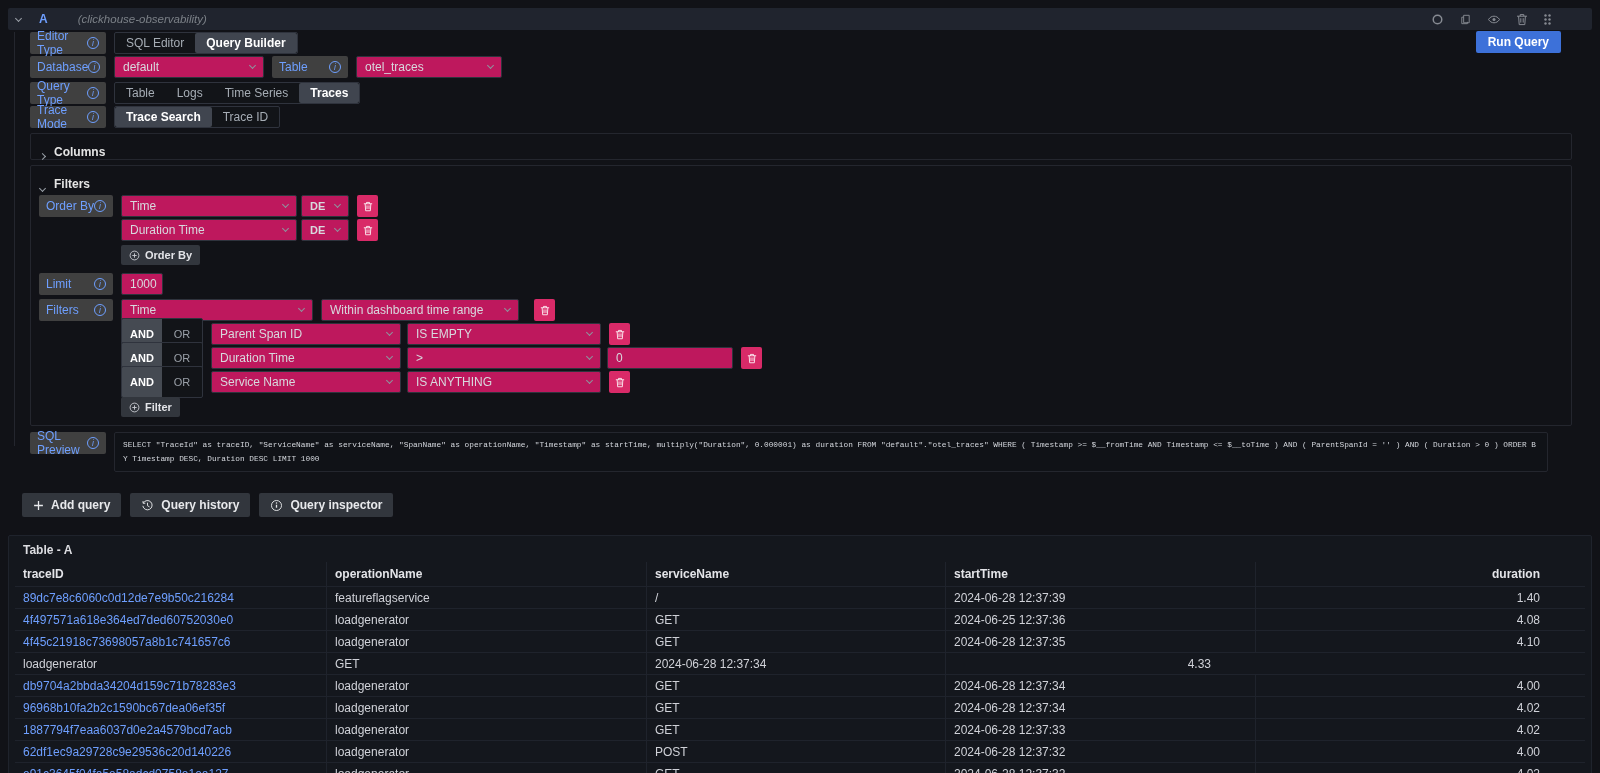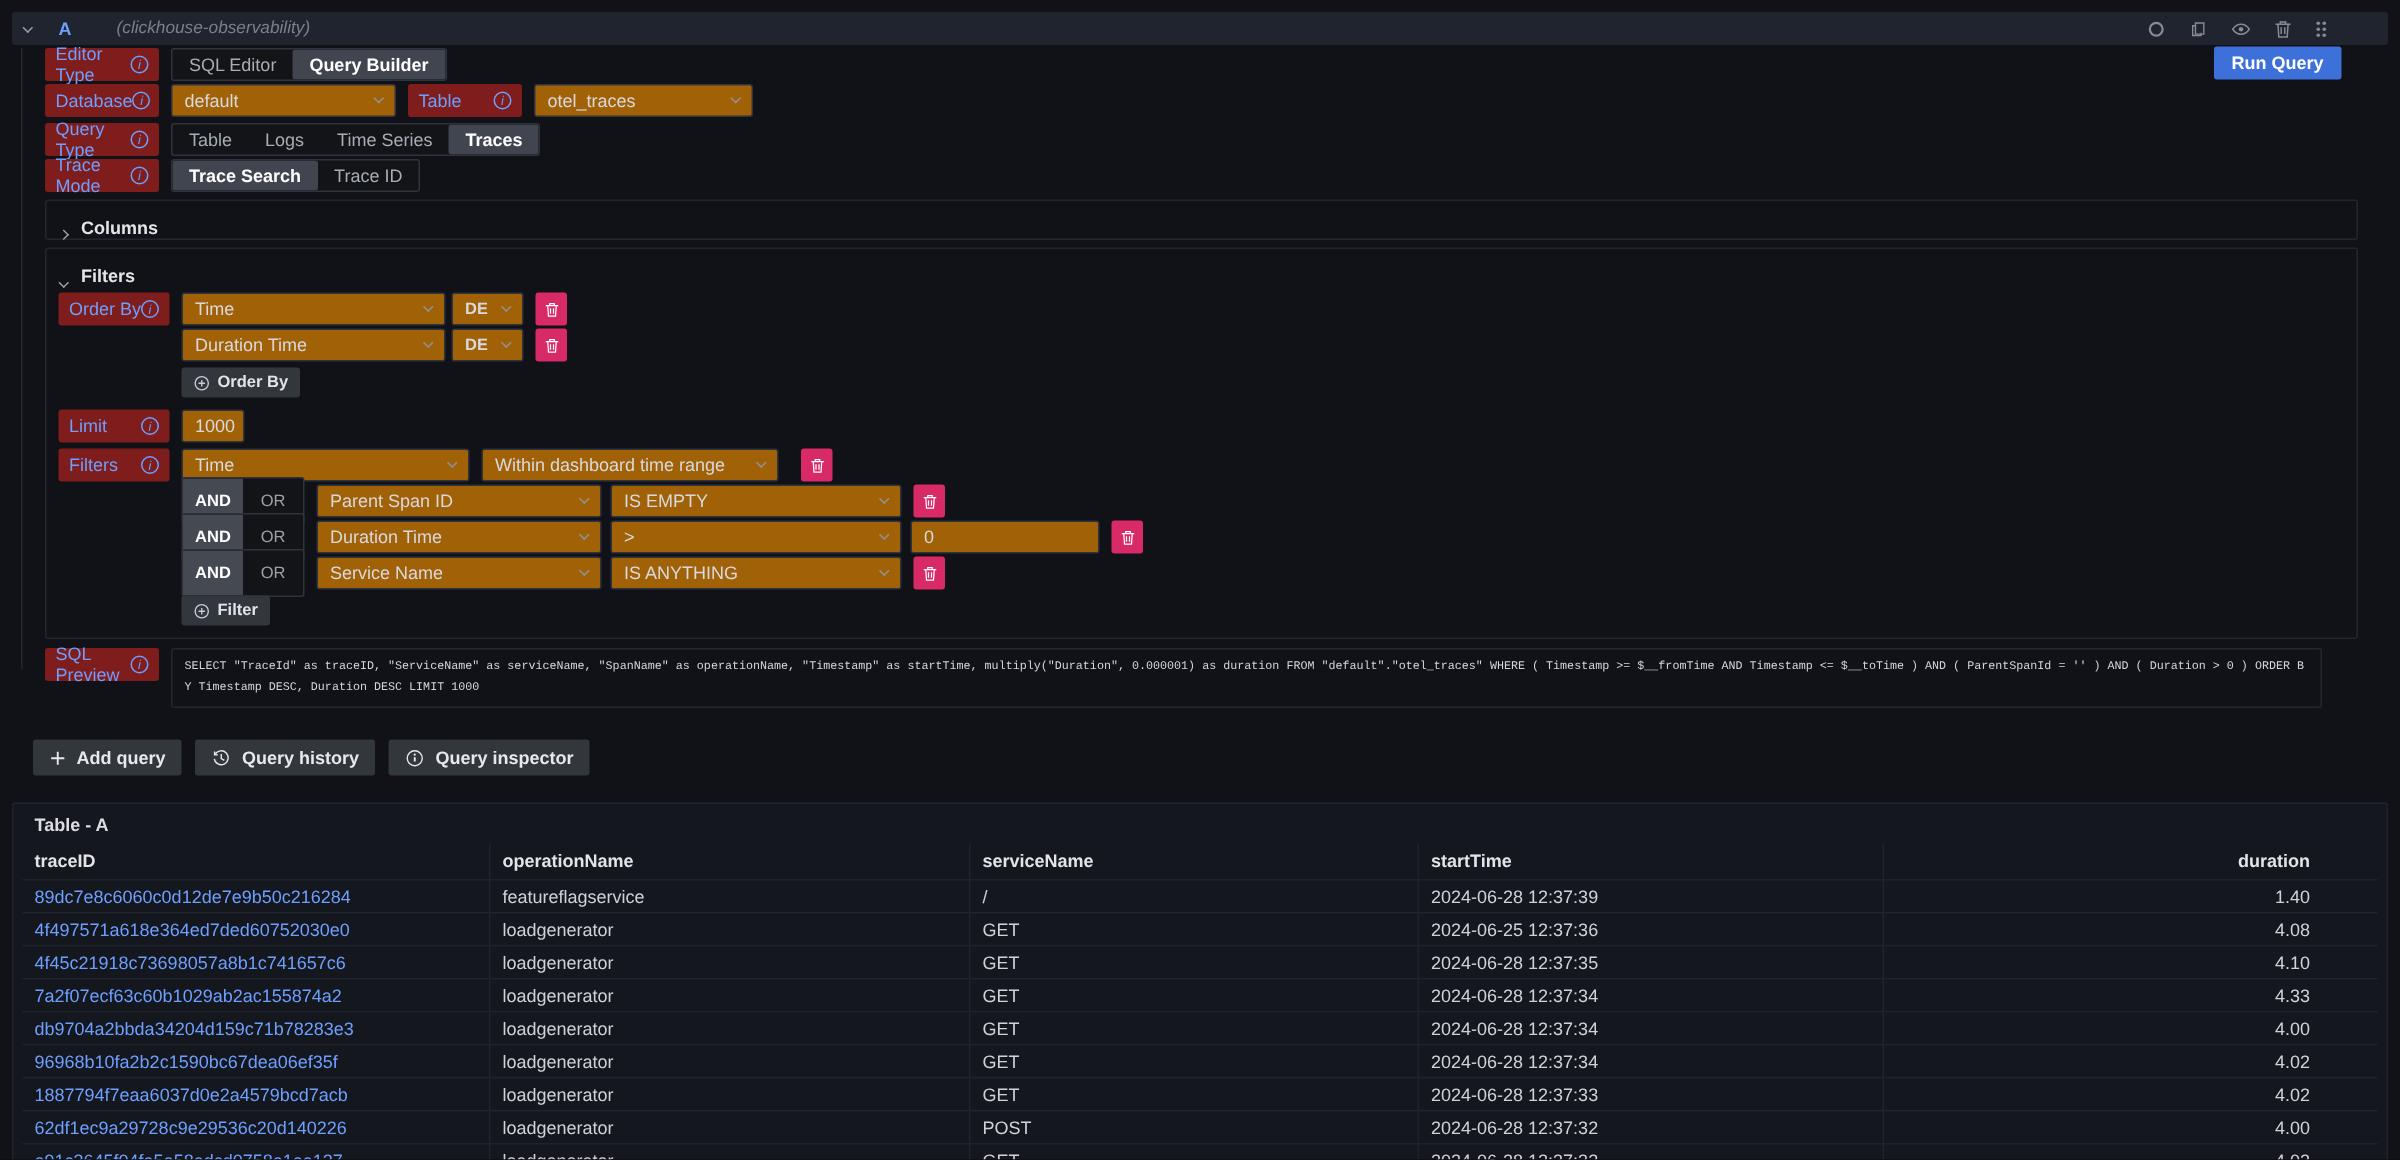--- a/index.html
+++ b/index.html
@@ -14,34 +14,34 @@
            padding:0 40px 0 8px; gap:10px; }
   .refid { color:#6e9fff; font-weight:700; margin-left:8px; }
   .ds-name { color:#7b8087; font-style:italic; font-size:11.5px; margin-left:20px; }
   .strip-icons { margin-left:auto; display:flex; align-items:center; gap:15px; }
   .sicon { display:flex; align-items:center; }
 
   .guide { position:absolute; left:6px; top:24px; width:1px; height:414px; background:#24262e; }
   .content { padding:2px 20px 0 22px; }
 
   .row { display:flex; align-items:center; margin-bottom:2px; height:22px; }
-  .label { width:76px; height:22px; background:#7f1d1d; color:#6e9fff; border-radius:2px;
+  .label { width:76px; height:22px; background:#404040; color:#6e9fff; border-radius:2px;
            display:flex; align-items:center; justify-content:space-between; padding:0 7px;
            font-weight:500; flex:none; margin-right:8px; }
   .label.inner { width:74px; }
   .info { width:12px; height:12px; border:1px solid currentColor; border-radius:50%;
           font-size:8.5px; line-height:10px; text-align:center; font-style:italic; flex:none; }
   .info::after { content:"i"; }
 
   .seg-group { display:inline-flex; height:22px; background:#121418; border:1px solid #2f333d;
                border-radius:2px; overflow:hidden; }
   .seg { padding:0 11px; display:flex; align-items:center; color:#a6adb5; cursor:pointer; }
   .seg.selected { background:#40454f; color:#fff; font-weight:600; border-radius:2px; }
 
-  .select, .input { height:22px; background:#a16207; border:1px solid #2f333d; border-radius:2px;
+  .select, .input { height:22px; background:#be185d; border:1px solid #2f333d; border-radius:2px;
            display:flex; align-items:center; padding:0 8px; color:#d8d9de; }
   .chev { width:5px; height:5px; border-right:1.4px solid #8e949e; border-bottom:1.4px solid #8e949e;
           transform:rotate(45deg); margin-left:auto; margin-top:-3px; flex:none; }
   .sel-text { margin-right:10px; white-space:nowrap; overflow:hidden; }
 
   .w150{width:150px;} .w146{width:146px;} .w176{width:176px;} .w48{width:48px;}
   .w192{width:192px;} .w198{width:198px;} .w190{width:190px;} .w194{width:194px;}
   .w126{width:126px;} .w42{width:42px;}
 
   .trash-btn { width:21px; height:22px; background:#d92a68; border:none; border-radius:2px;
@@ -449,21 +449,20 @@
 
         <div class="t-row">
           <div class="t-cell link">4f45c21918c73698057a8b1c741657c6</div>
           <div class="t-cell">loadgenerator</div>
           <div class="t-cell">GET</div>
           <div class="t-cell">2024-06-28 12:37:35</div>
           <div class="t-cell">4.10</div>
         </div>
 
         <div class="t-row">
-          <div class="t-cell link">7a2f07ecf63c60b1029ab2ac155874a2</div>
           <div class="t-cell">loadgenerator</div>
           <div class="t-cell">GET</div>
           <div class="t-cell">2024-06-28 12:37:34</div>
           <div class="t-cell">4.33</div>
         </div>
 
         <div class="t-row">
           <div class="t-cell link">db9704a2bbda34204d159c71b78283e3</div>
           <div class="t-cell">loadgenerator</div>
           <div class="t-cell">GET</div>

